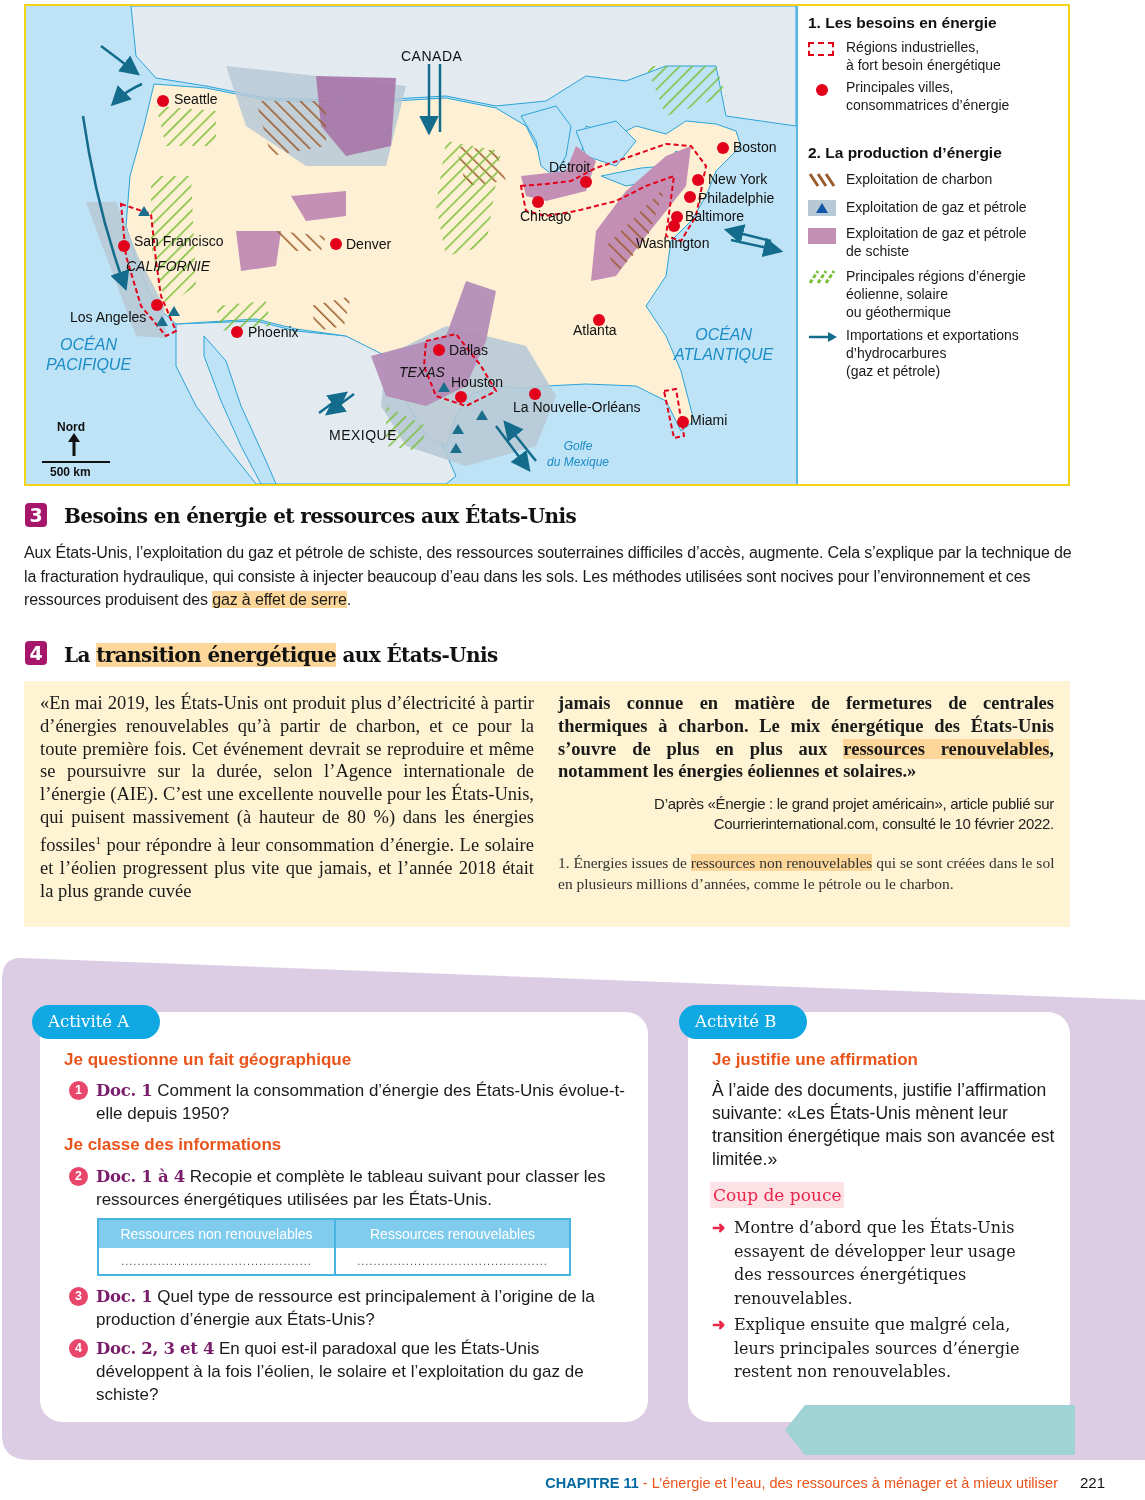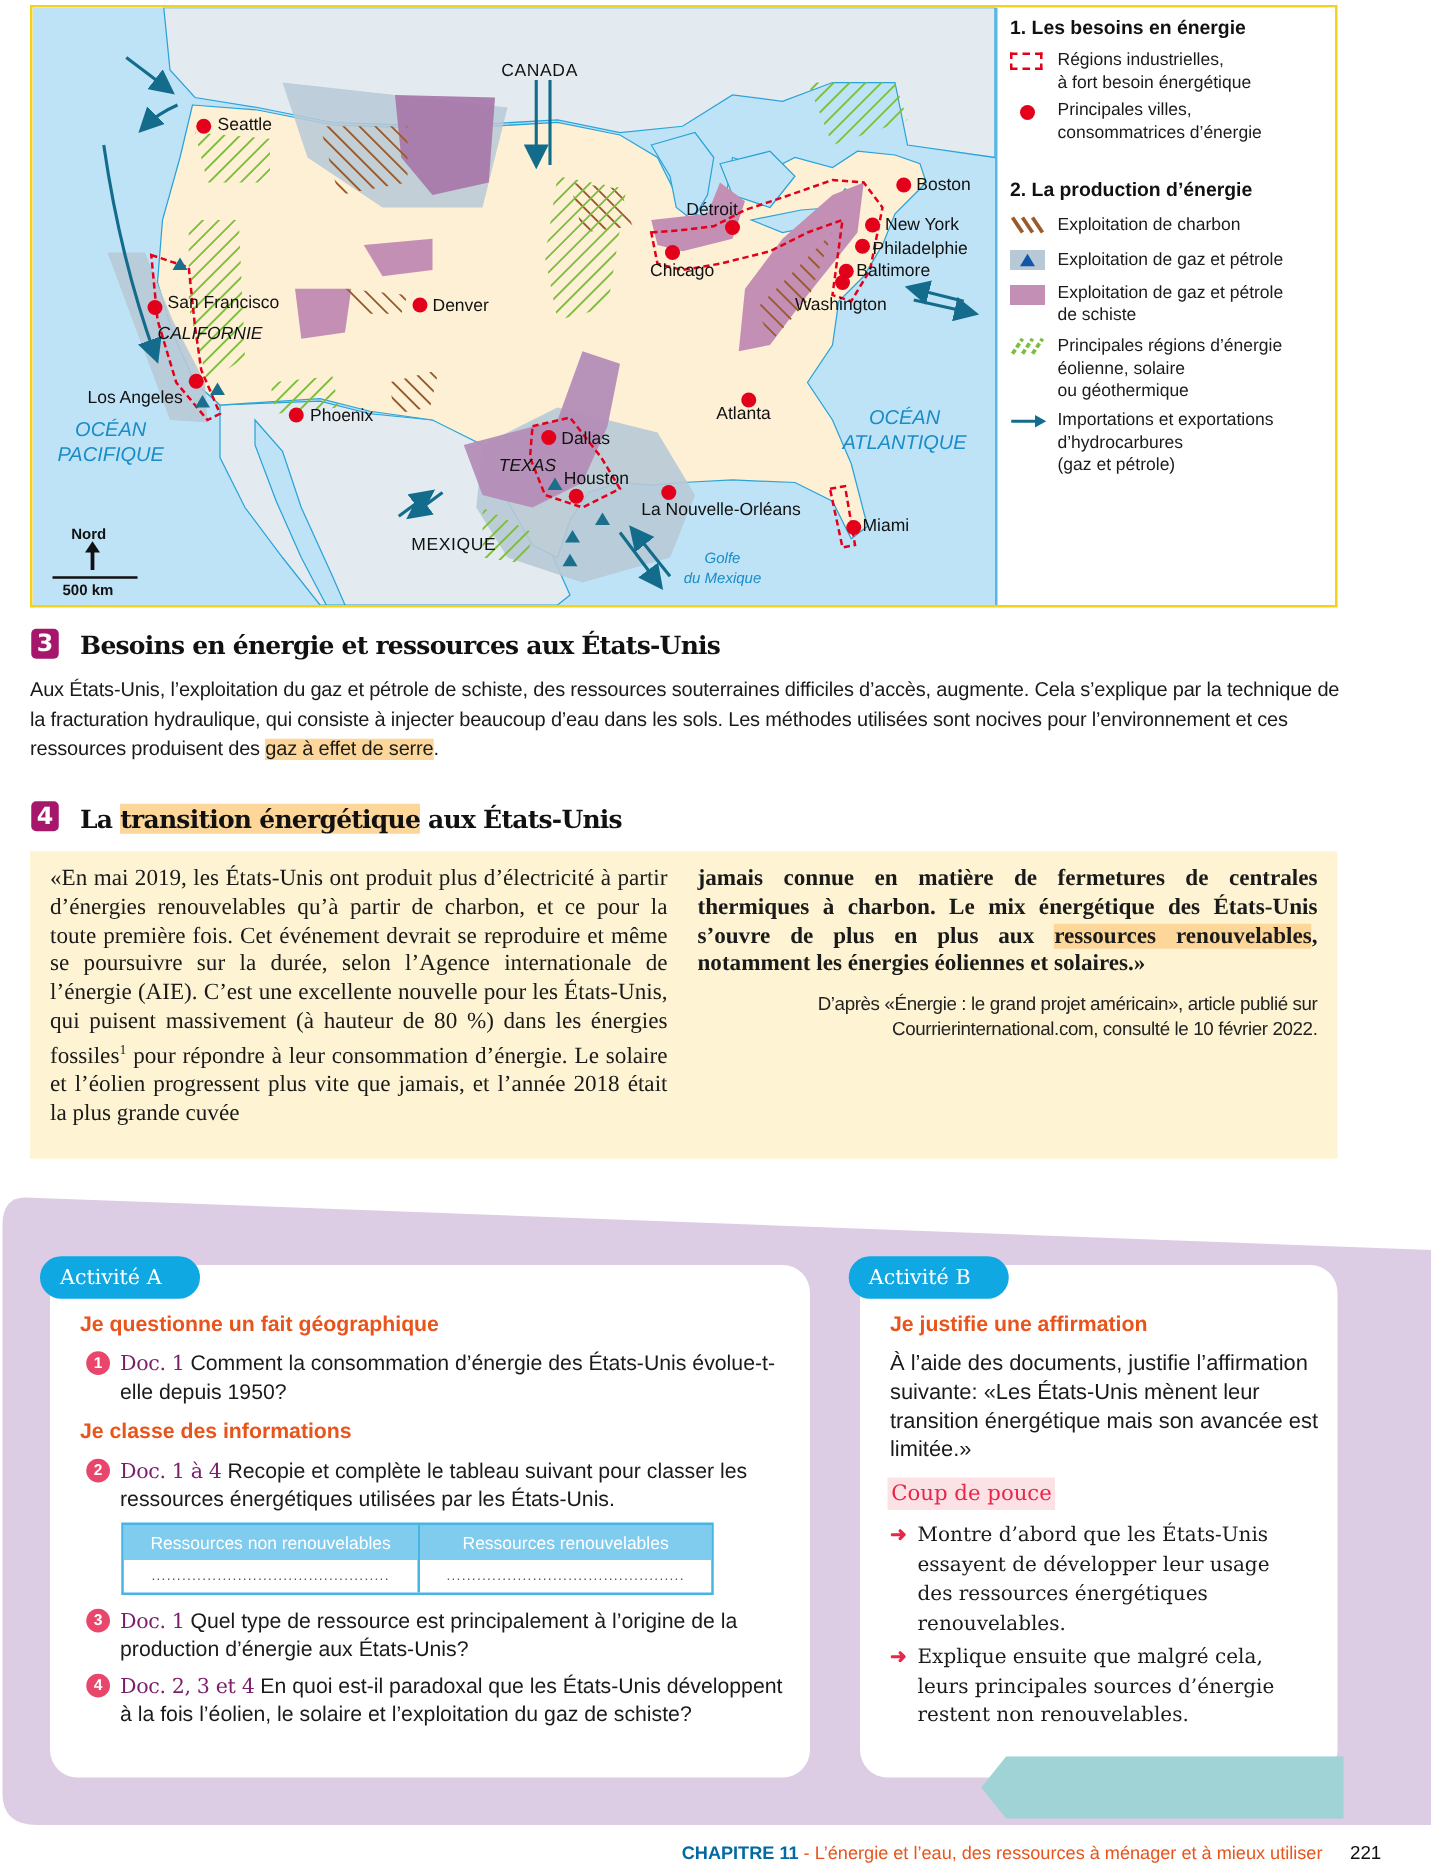--- a/index.html
+++ b/index.html
@@ -37,21 +37,21 @@
   #quote-footnote { position:absolute; left:534px; top:172px; width:500px; font-family:"Liberation Serif", serif; font-size:15.5px; line-height:20.5px; color:#333; }
 
   
   #activity-bg { position:absolute; left:0; top:955px; width:1145px; height:505px; }
   .act-card { position:absolute; background:#ffffff; border-radius:22px; }
   .act-tab { position:absolute; height:34px; background:#0fa8e2; color:#fff; border-radius:17px 17px 17px 17px; font-family:"DejaVu Serif", serif; font-size:16.5px; line-height:34px; padding:0 16px; box-sizing:border-box; white-space:nowrap; }
   .act-heading { position:absolute; font-family:"Liberation Sans", sans-serif; font-weight:700; font-size:17px; color:#e8541a; white-space:nowrap; }
   .q-item { position:absolute; font-family:"Liberation Sans", sans-serif; font-size:17px; line-height:23px; color:#1a1a1a; }
   .q-num { position:absolute; left:0; top:2px; width:19px; height:19px; border-radius:50%; background:#e8466b; color:#fff; font-size:12.5px; font-weight:700; text-align:center; line-height:19px; }
   .q-body { position:absolute; left:27px; top:0; }
-  .q-doc { color:#7a1e6c; font-weight:400; font-family:"DejaVu Serif", serif; font-size:16.5px; letter-spacing:-0.3px; }
+  .q-doc { color:#7a1e6c; font-weight:700; font-family:"DejaVu Serif", serif; font-size:16.5px; letter-spacing:-0.3px; }
 
   #class-table { position:absolute; left:97px; top:1218px; width:474px; height:58px; border:2px solid #48b4e2; box-sizing:border-box; }
   #class-table .th { position:absolute; top:0; height:28px; background:#7fccee; color:#fff; font-size:14px; line-height:28px; text-align:center; }
   #class-table .td { position:absolute; top:28px; height:26px; font-size:11px; line-height:26px; text-align:center; color:#555; letter-spacing:1px; overflow:hidden; }
   #class-table .vline { position:absolute; left:235px; top:0; width:2px; height:54px; background:#48b4e2; }
 
   .coup-title { position:absolute; left:710px; top:1182px; background:#fce1e5; color:#e8264a; font-family:"DejaVu Serif", serif; font-size:17px; line-height:26px; padding:0 3px; }
   .hint { position:absolute; left:712px; font-family:"DejaVu Serif", serif; font-size:16px; line-height:23.5px; color:#1a1a1a; width:310px; }
   .hint-arrow { position:absolute; left:0; top:0; color:#e8264a; font-weight:700; font-size:16px; }
   .hint-text { position:absolute; left:22px; top:0; width:290px; }
@@ -262,20 +262,21 @@
 <div class="doc-title" style="left:64px; top:504px;">Besoins en énergie et ressources aux États-Unis</div>
 <div id="doc3-text"><span>Aux États-Unis, l’exploitation du gaz et pétrole de schiste, des ressources souterraines difficiles d’accès, augmente. Cela s’explique par la technique de la fracturation hydraulique, qui consiste à injecter beaucoup d’eau dans les sols. Les méthodes utilisées sont nocives pour l’environnement et ces ressources produisent des </span><span class="hl">gaz à effet de serre</span><span>.</span></div>
 
 <div class="doc-num" style="left:25px; top:641px;">4</div>
 <div class="doc-title" style="left:64px; top:643px;"><span>La </span><span class="hl">transition énergétique</span><span> aux États-Unis</span></div>
 
 <div id="quote-box">
   <div class="quote-col" style="left:16px; top:11px; width:494px;"><span>«En mai 2019, les États-Unis ont produit plus d’électricité à partir d’énergies renouvelables qu’à partir de charbon, et ce pour la toute première fois. Cet événement devrait se reproduire et même se poursuivre sur la durée, selon l’Agence internationale de l’énergie (AIE). C’est une excellente nouvelle pour les États-Unis, qui puisent massivement (à hauteur de 80 %) dans les énergies fossiles</span><sup style="font-size:11px;">1</sup><span> pour répondre à leur consommation d’énergie. Le solaire et l’éolien progressent plus vite que jamais, et l’année 2018 était la plus grande cuvée</span></div>
   <div class="quote-col" style="left:534px; top:11px; width:496px;font-weight:bold;"><span>jamais connue en matière de fermetures de centrales thermiques à charbon. Le mix énergétique des États-Unis s’ouvre de plus en plus aux </span><span class="hl">ressources renouvelables</span><span>, notamment les énergies éoliennes et solaires.»</span></div>
   <div id="quote-source"><span>D’après «Énergie : le grand projet américain», article publié sur</span><br><span>Courrierinternational.com, consulté le 10 février 2022.</span></div>
+  <div id="quote-footnote"><span>1. Énergies issues de </span><span class="hl">ressources non renouvelables</span><span> qui se sont créées dans le sol en plusieurs millions d’années, comme le pétrole ou le charbon.</span></div>
 </div>
 
 <svg id="activity-bg" width="1145" height="505" viewBox="0 0 1145 505">
   <path d="M20,3 L1145,45 L1145,505 L30,505 Q2,505 2,480 L2,25 Q2,3 20,3 Z" fill="#dccde4"></path>
 </svg>
 
 <div class="act-card" style="left:40px; top:1012px; width:608px; height:410px;"></div>
 <div class="act-card" style="left:688px; top:1012px; width:382px; height:410px;"></div>
 
 <div class="act-tab" style="left:32px; top:1005px; width:128px;">Activité A</div>

